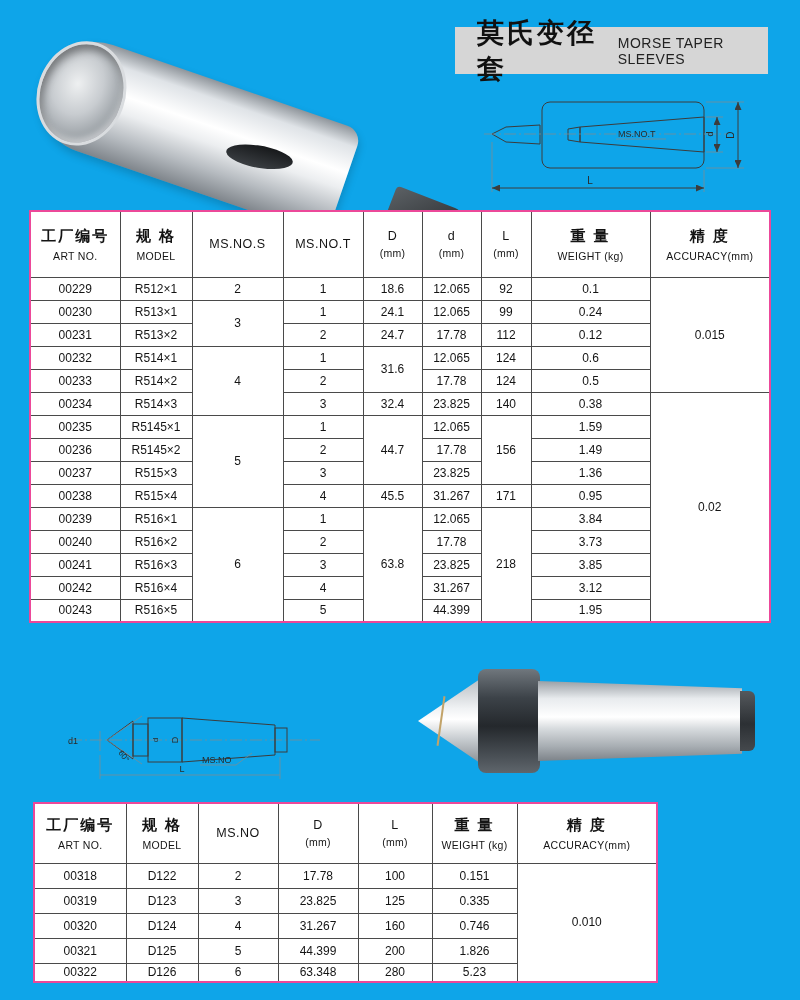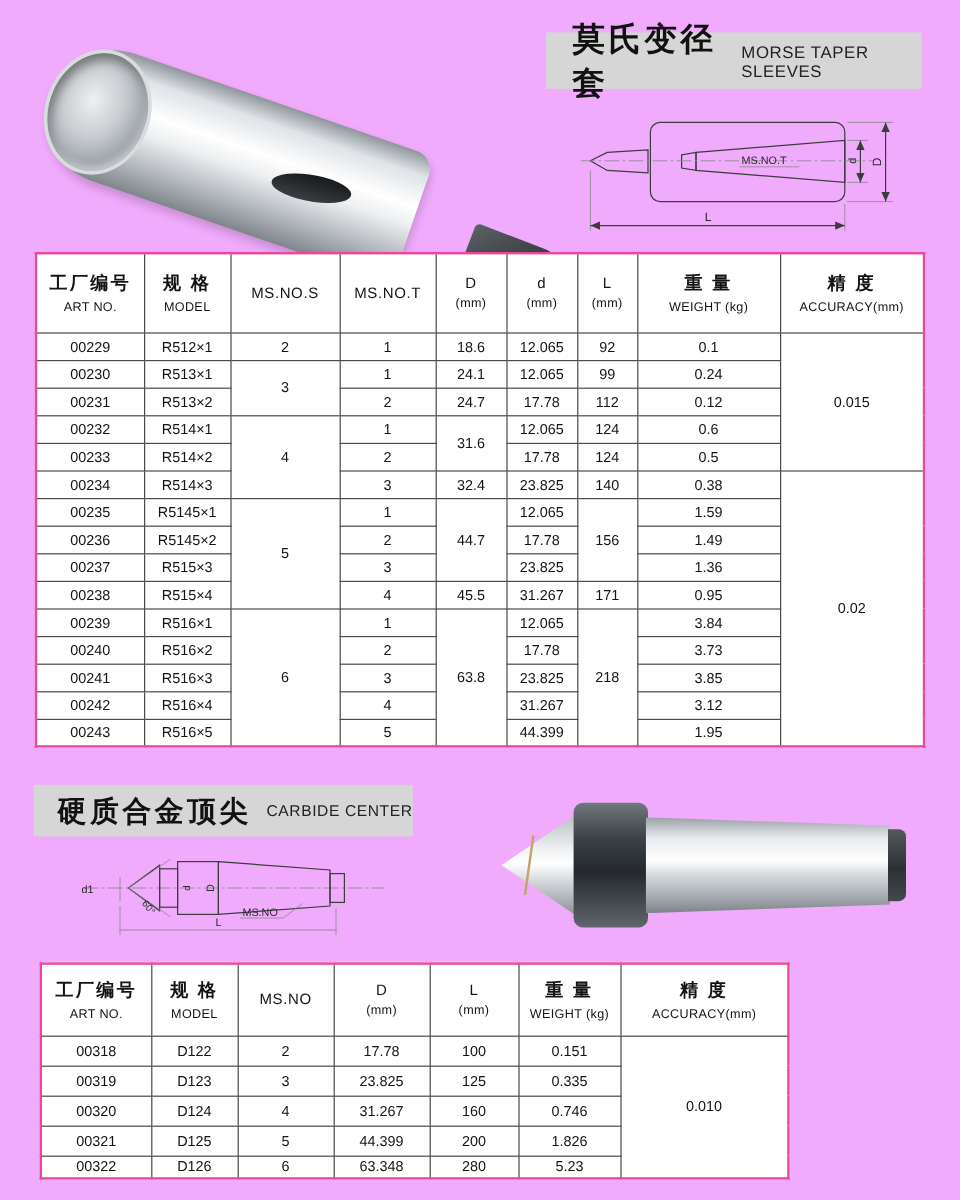--- a/index.html
+++ b/index.html
@@ -1,16 +1,16 @@
 <!DOCTYPE html>
 <html><head>
 <meta charset="utf-8">
 <style>
   html,body{margin:0;padding:0;background:#ffffff;}
-  .page{position:relative;width:800px;height:1000px;background:#f0abfc;overflow:hidden;
+  .page{position:relative;width:800px;height:1000px;background:#0ea5e9;overflow:hidden;
         font-family:"Liberation Sans","DejaVu Sans",sans-serif;color:#1c1c1c;}
 
   
   .banner{position:absolute;background:#d6d6d6;display:flex;align-items:center;}
   .banner .zh{font-weight:600;letter-spacing:3px;color:#111;}
   .banner .en{color:#222;letter-spacing:.5px;}
   #banner1{left:455px;top:27px;width:313px;height:47px;padding-left:22px;box-sizing:border-box;}
   #banner1 .zh{font-size:27px;}
   #banner1 .en{font-size:14px;margin-left:14px;}
   #banner2{left:28px;top:654px;width:316px;height:43px;padding-left:20px;box-sizing:border-box;}
@@ -304,24 +304,20 @@
         <tr style="height: 23px;">
           <td>00243</td>
           <td>R516×5</td>
           <td>5</td>
           <td>44.399</td>
           <td>1.95</td>
         </tr>
       </tbody>
     </table>
 
-  <div class="banner" id="banner2">
-    <span class="zh">硬质合金顶尖</span>
-    <span class="en">CARBIDE CENTER</span>
-  </div>
 
   <div class="drawing" id="drawing2">
     <svg width="300" height="92" viewBox="0 0 300 92">
 
       <line x1="40" y1="45" x2="290" y2="45" class="dthin" stroke-dasharray="12 3 2 3"></line>
 
       <text x="48" y="49" class="dtext" font-size="9" text-anchor="end">d1</text>
       <line x1="70" y1="36" x2="70" y2="56" class="dthin"></line>
 
       <polygon points="77,45 103,26 103,64" class="dline" fill="none"></polygon>

